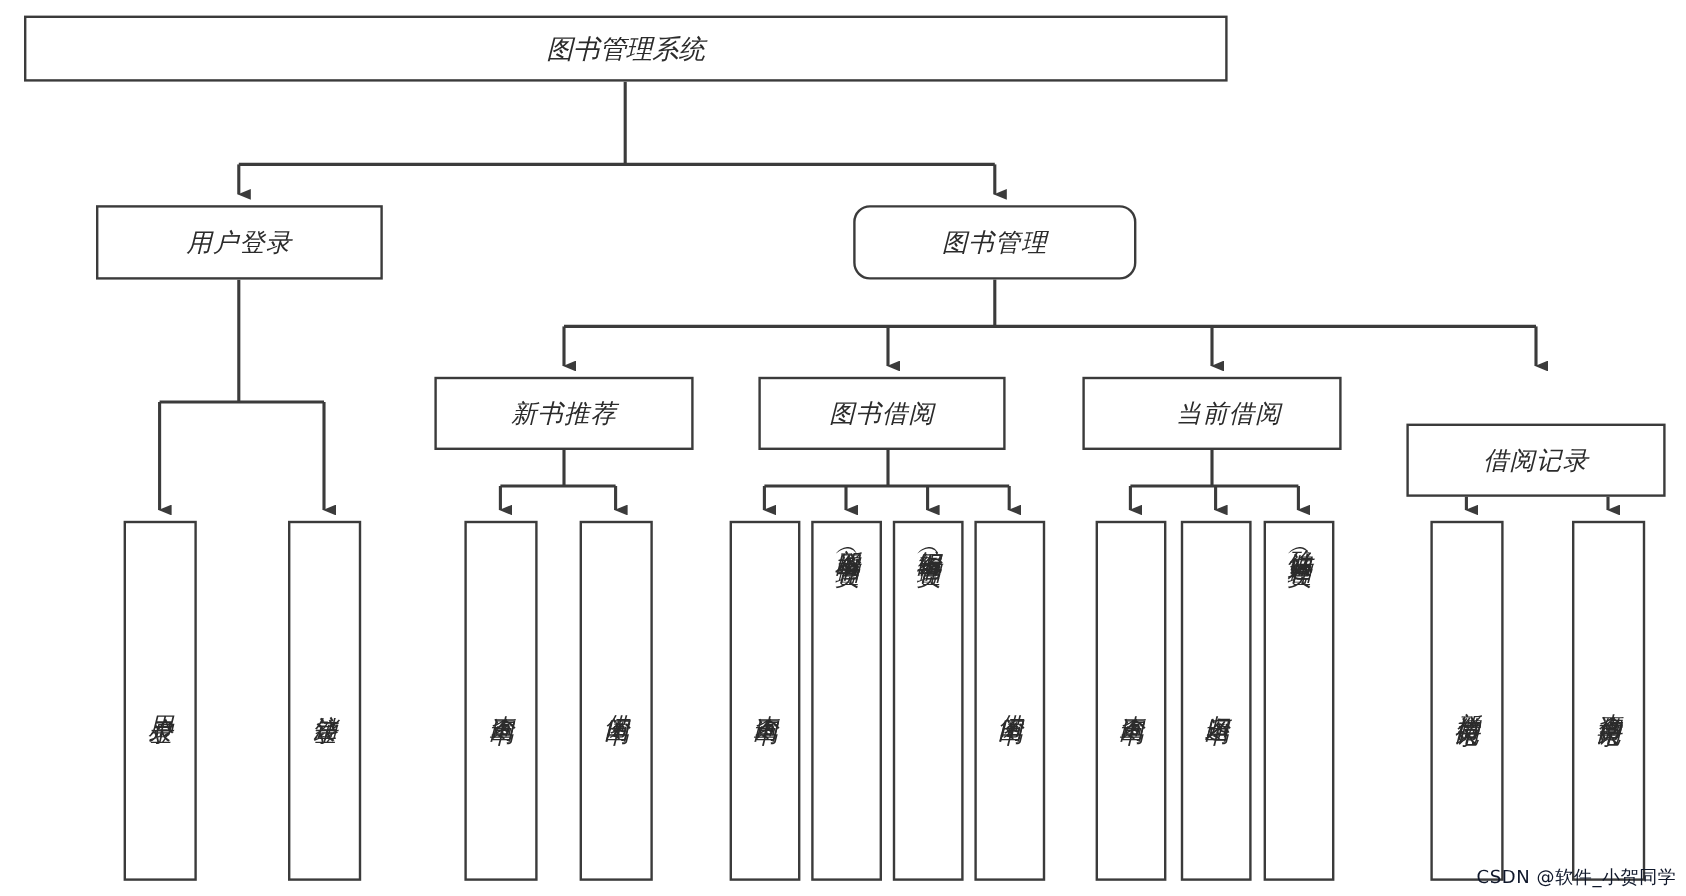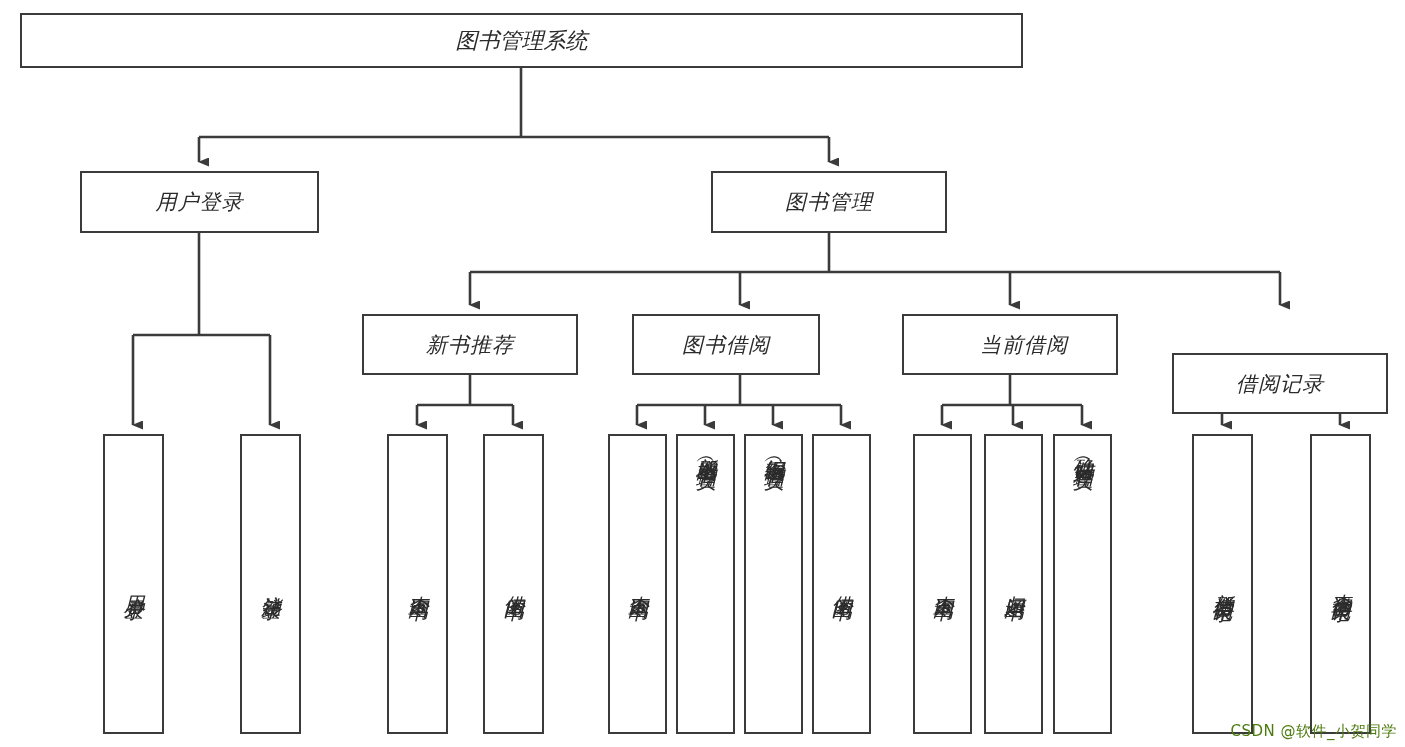--- a/index.html
+++ b/index.html
@@ -59,21 +59,21 @@
     color: #2b2b2b;
   }
   .leaf.topalign {
     align-items: flex-start;
   }
   .watermark {
     position: absolute;
     right: 8px;
     bottom: 6px;
     font-size: 15px;
-    color: #4d7c0f;
+    color: #0f172a;
     letter-spacing: 0.5px;
     white-space: nowrap;
   }
 </style>
 </head>
 <body>
 
 <div id="canvas">
 
   <svg class="wires" viewBox="0 0 1405 747">
@@ -128,28 +128,28 @@
     </g>
   </svg>
 
   <div class="node root" style="left:20px;top:13px;width:1003px;height:55px;">
     <span>图书管理系统</span>
   </div>
 
   <div class="node horiz" style="left:80px;top:171px;width:239px;height:62px;">
     <span>用户登录</span>
   </div>
-  <div class="node horiz" style="left:711px;top:171px;width:236px;height:62px;">
+  <div class="node horiz" style="left:711px;top:171px;width:236px;height:62px;border-radius:14px;">
     <span>图书管理</span>
   </div>
 
   <div class="node horiz" style="left:362px;top:314px;width:216px;height:61px;justify-content:center;">
     <span>新书推荐</span>
   </div>
-  <div class="node horiz" style="left:632px;top:314px;width:188px;height:61px;">
+  <div class="node horiz" style="left:632px;top:314px;width:206px;height:61px;">
     <span>图书借阅</span>
   </div>
   <div class="node horiz" style="left:902px;top:314px;width:216px;height:61px;padding-left:28px;">
     <span>当前借阅</span>
   </div>
   <div class="node horiz" style="left:1172px;top:314px;width:216px;height:61px;margin-top:39px;">
     <span>借阅记录</span>
   </div>
 
   <div class="node leaf" style="left:103px;top:434px;width:61px;height:300px;">

